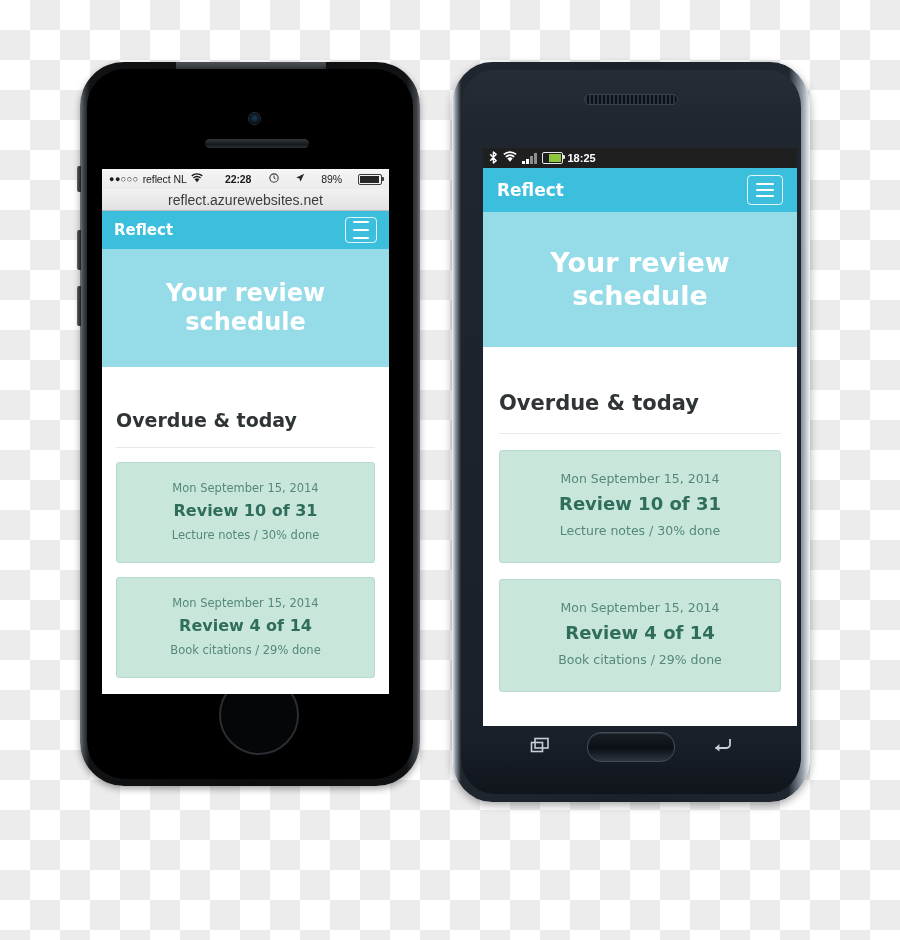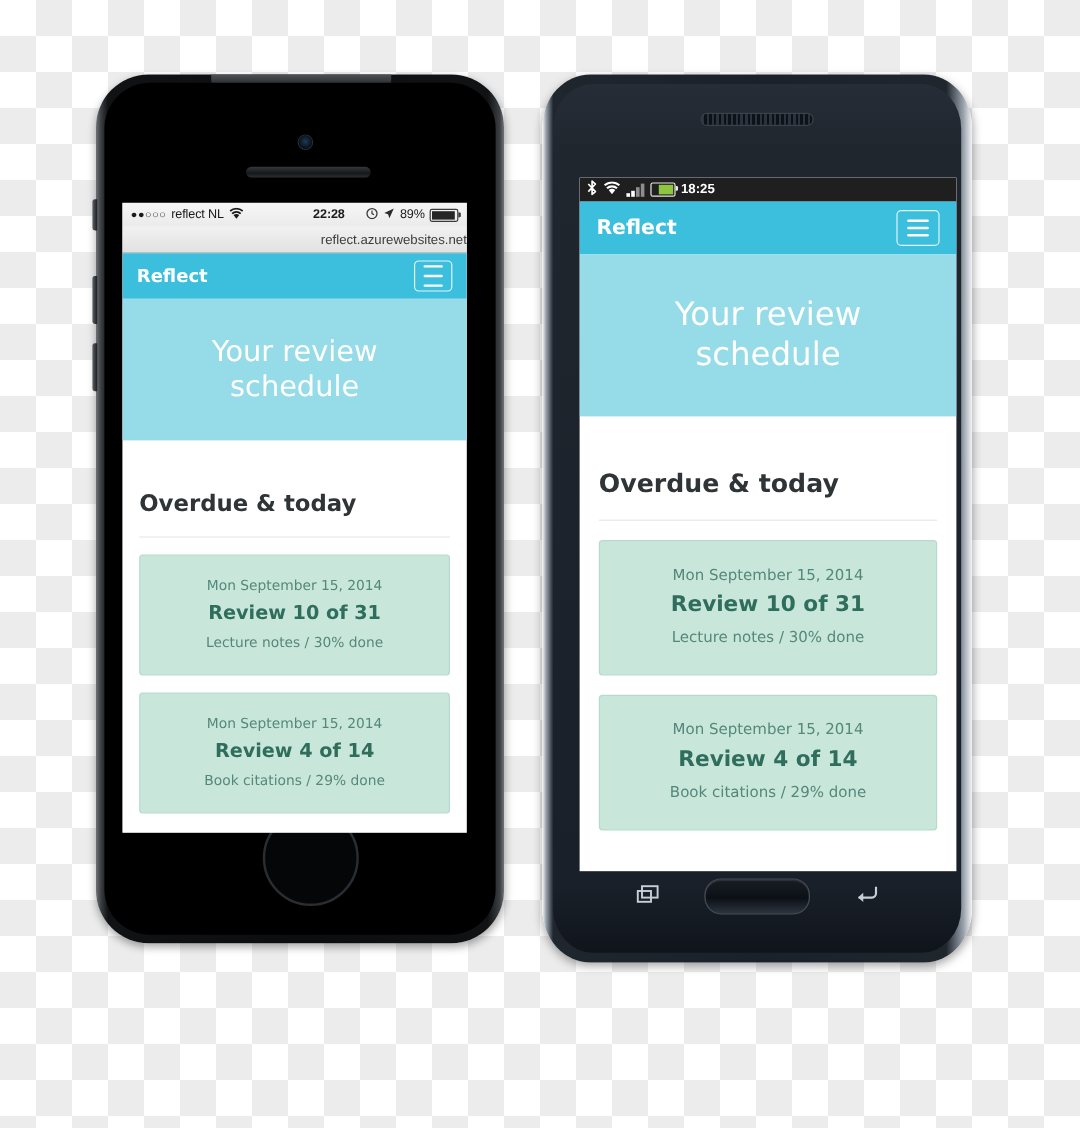--- a/index.html
+++ b/index.html
@@ -100,21 +100,21 @@
     background: linear-gradient(to bottom, #f6f6f6, #eceaea);
     display: flex;
     align-items: center;
     padding: 0 7px;
     font-size: 10.5px;
     color: #1b1b1b;
     letter-spacing: -0.1px;
   }
   .ios-status .left { display: flex; align-items: center; gap: 4px; }
   .ios-status .mid { flex: 1; text-align: right; font-weight: bold; padding-right: 18px;}
-  .ios-status .right { display: flex; align-items: center; gap: 4px; }
+  .ios-status .right { display: flex; align-items: center; gap: 16px; }
   .dots { letter-spacing: 0.5px; font-size: 9px; }
   .wifi-ios { font-size: 11px; }
   .ios-battery {
     width: 22px; height: 9px;
     border: 1px solid #3a3a3a;
     border-radius: 2px;
     position: relative;
     display: inline-block;
   }
   .ios-battery::after {
@@ -129,22 +129,22 @@
     width: 88%;
     background: #262626;
     display: block;
   }
   .ios-url {
     height: 21px;
     background: linear-gradient(to bottom, #f2f1f1, #e3e2e2);
     border-bottom: 1px solid #bdbdbd;
     display: flex;
     align-items: center;
-    justify-content: flex-end;
-    font-size: 11px;
+    justify-content: center;
+    font-size: 14px;
     color: #3c3c3c;
   }
 
   
   .samsung {
     position: absolute;
     left: 452px;
     top: 62px;
     width: 358px;
     height: 740px;
@@ -273,21 +273,21 @@
   .hero {
     background: #96dbe8;
     display: flex;
     align-items: center;
     justify-content: center;
     text-align: center;
   }
   .hero h1 {
     margin: 0;
     color: #ffffff;
-    font-weight: normal;
+    font-weight: bold;
     font-family: "DejaVu Sans", sans-serif;
     line-height: 1.2;
   }
   .section-title {
     color: #2f3436;
     font-weight: bold;
     font-family: "DejaVu Sans", sans-serif;
     margin: 0;
   }
   .divider {

